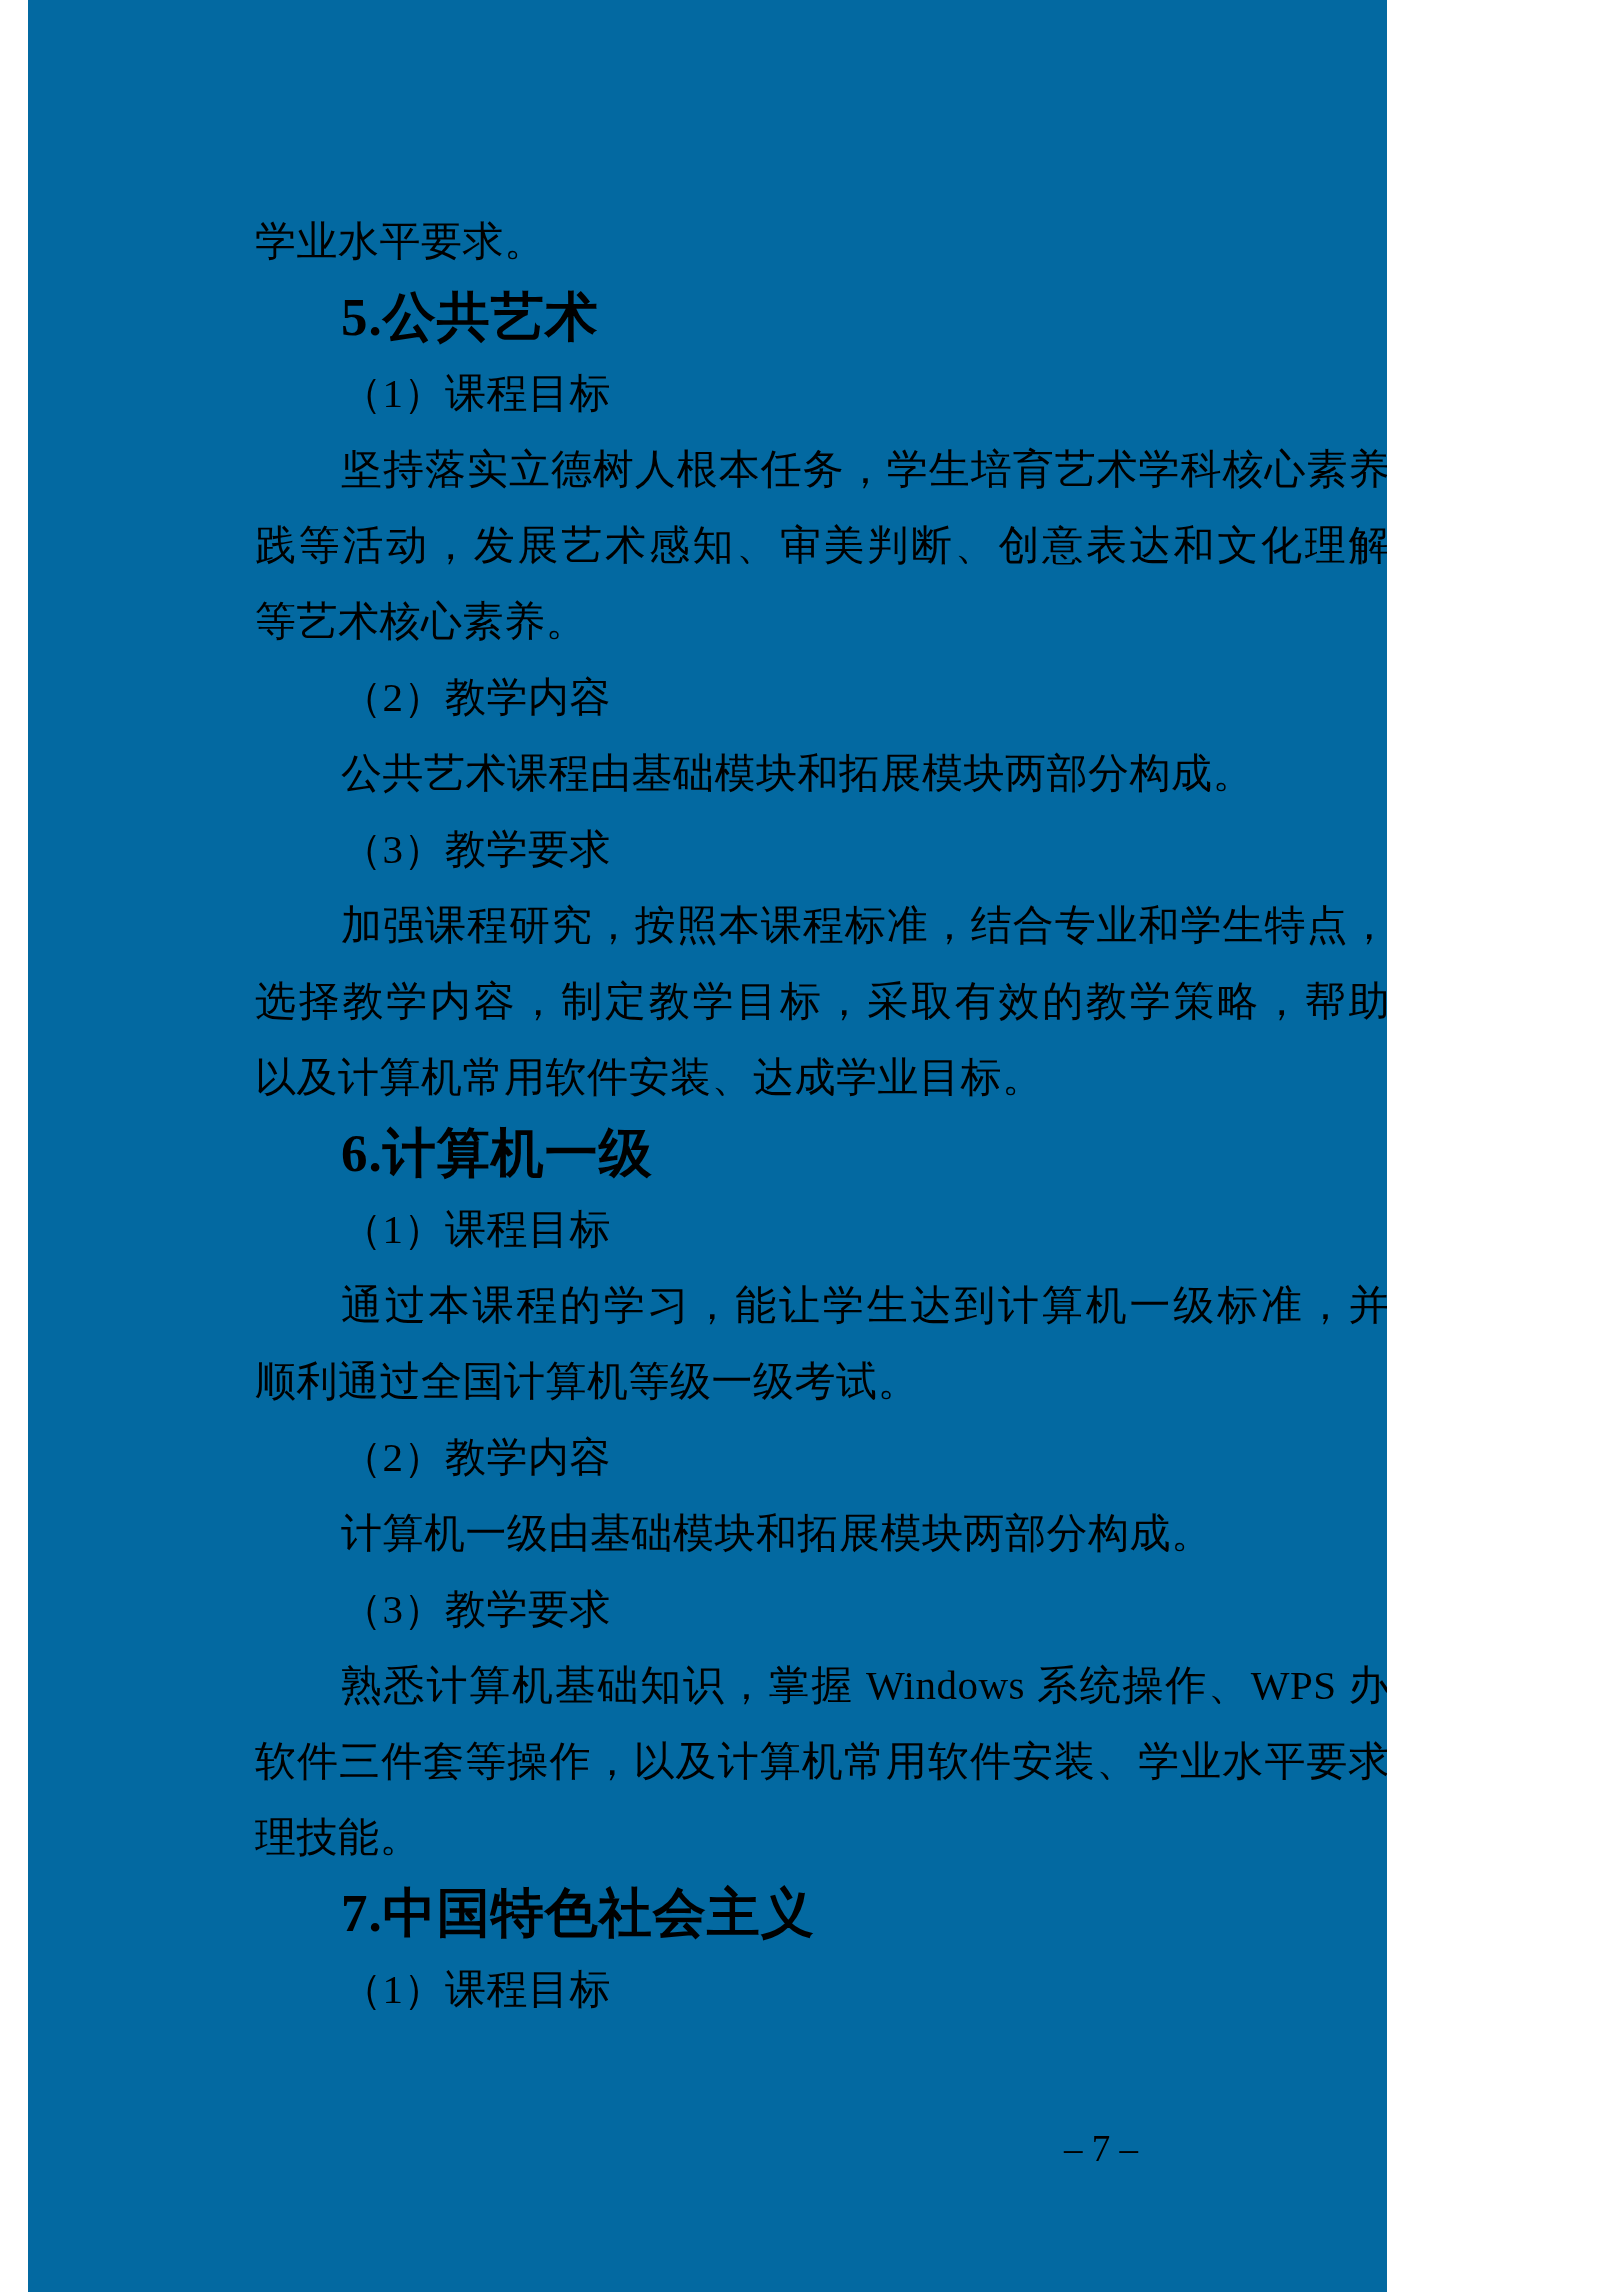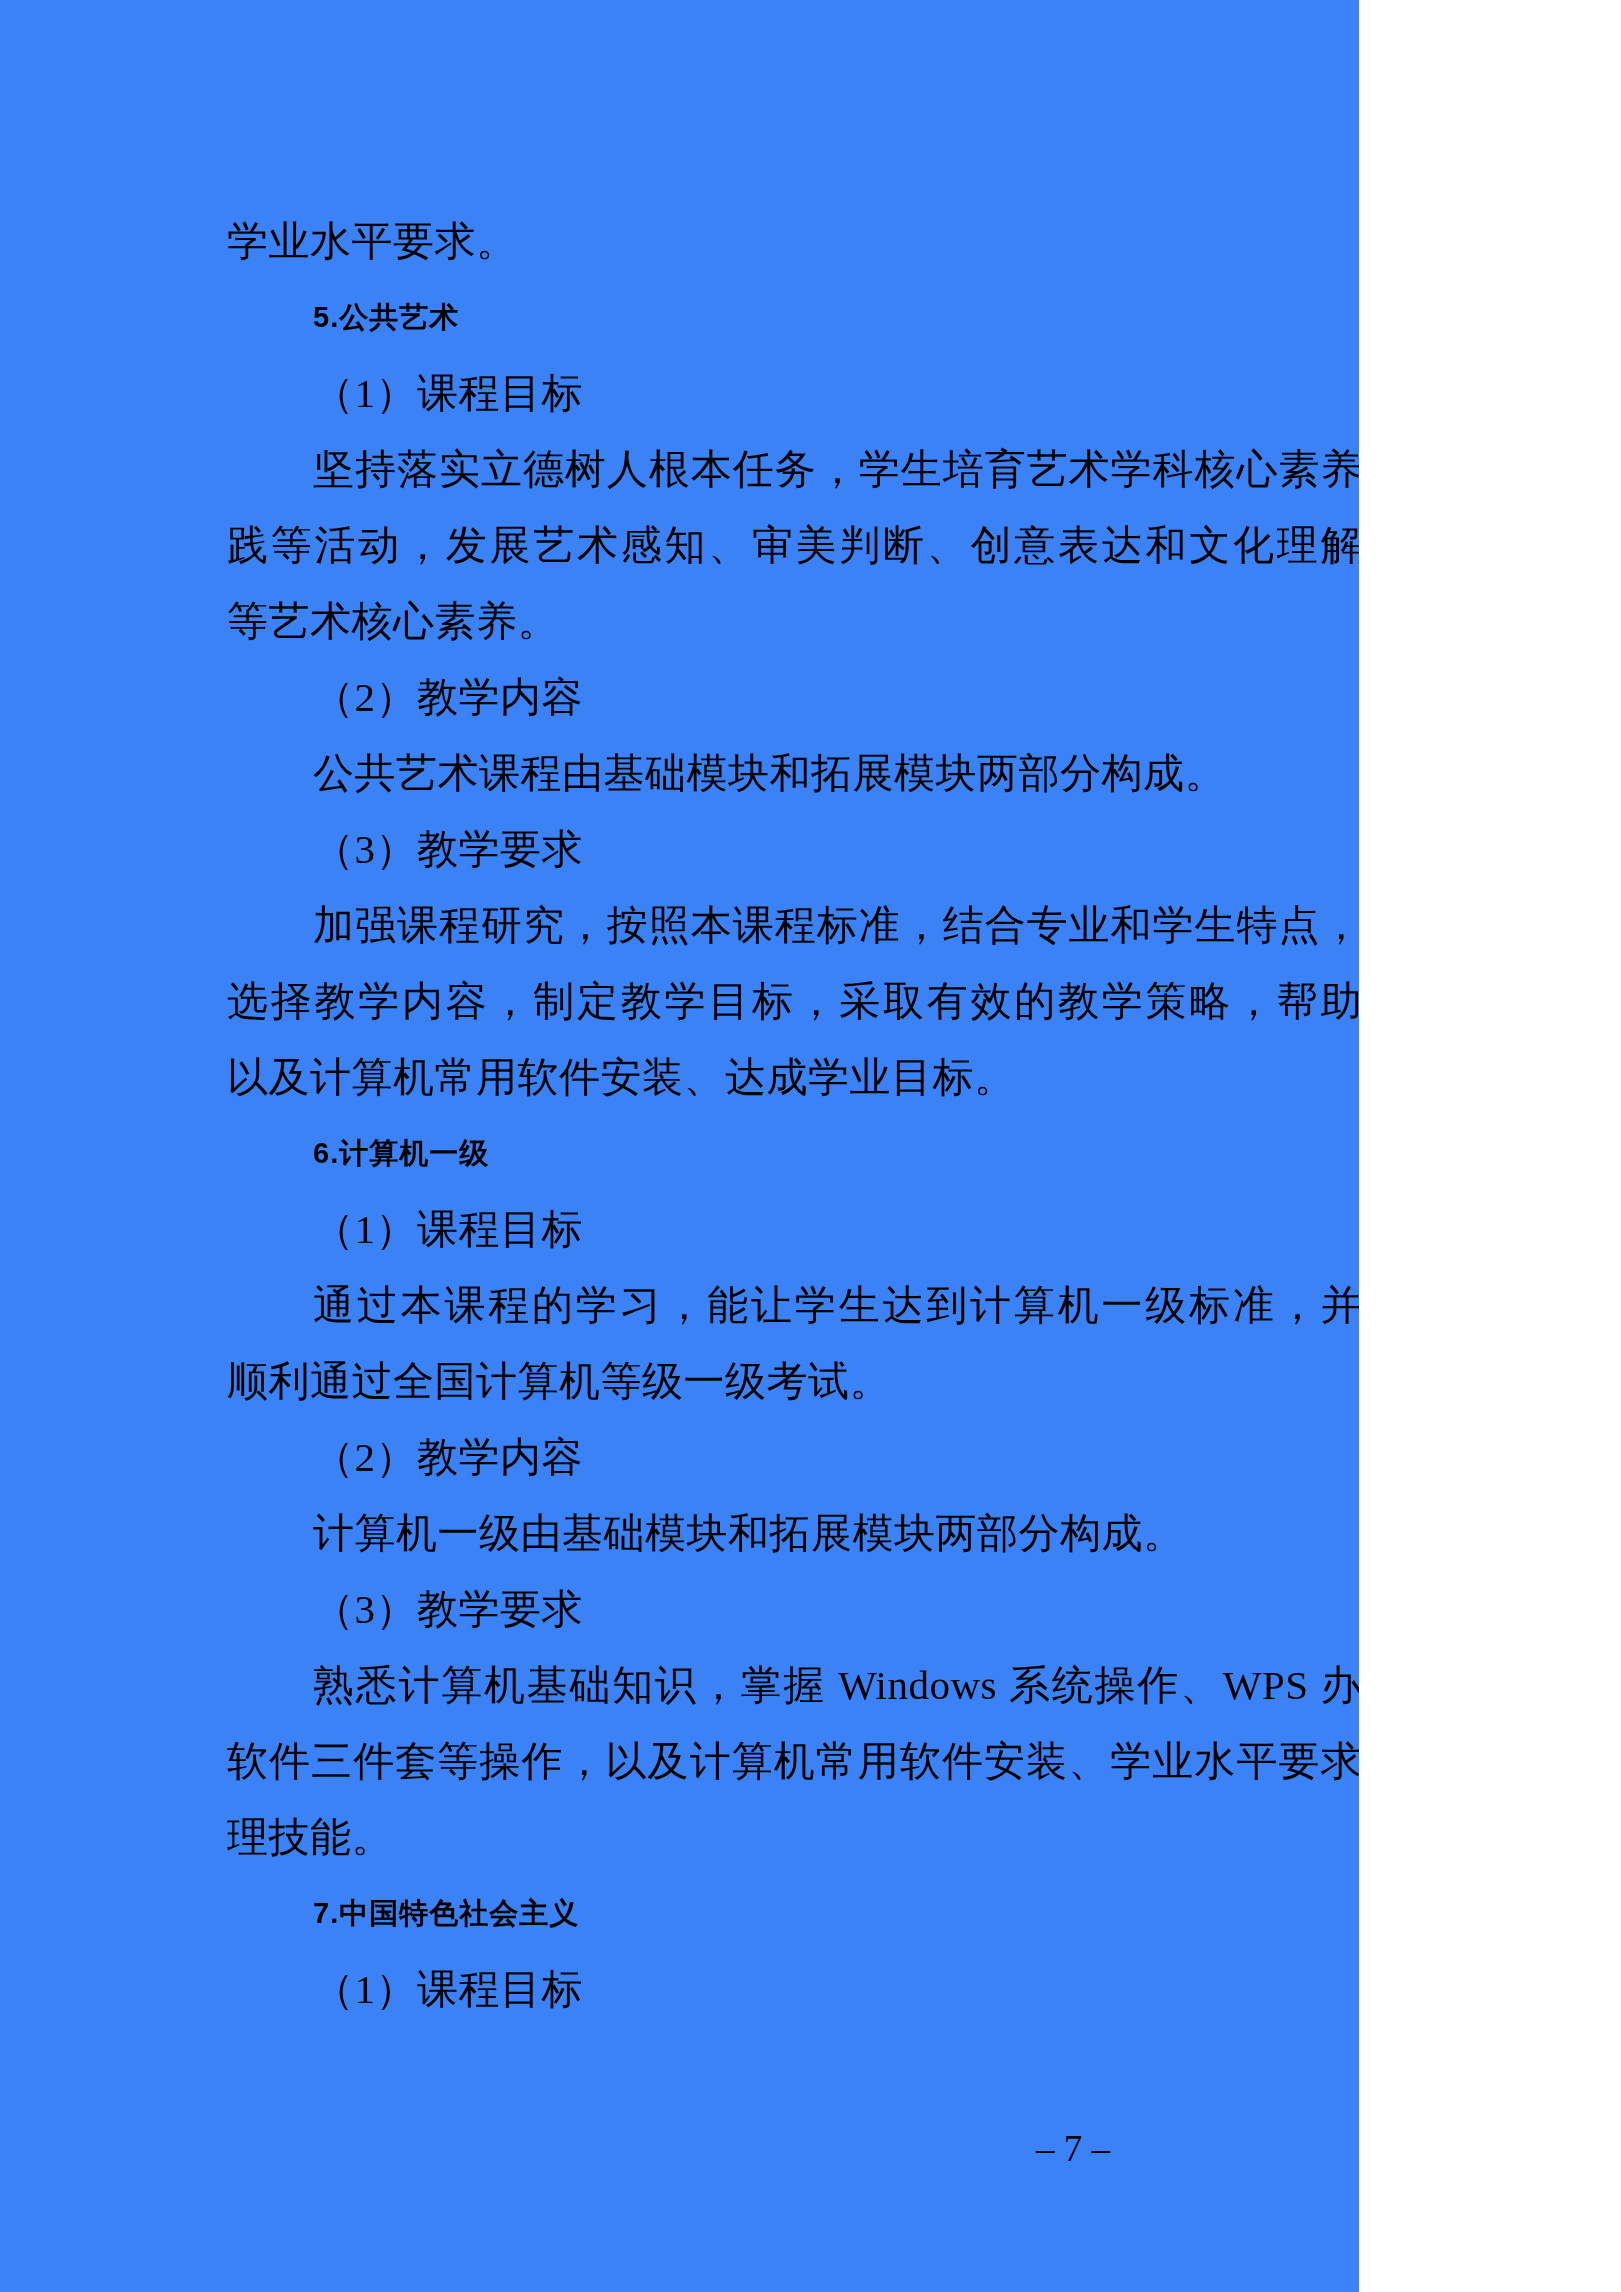--- a/index.html
+++ b/index.html
@@ -4,24 +4,25 @@
 <style>
   html, body {
     margin: 0;
     padding: 0;
     background: #ffffff;
   }
   .page {
     position: relative;
     width: 1359px;
     height: 2293px;
-    background: #3b82f6;
+    background: #0369a1;
     color: #000000;
     font-family: "Liberation Serif", "DejaVu Serif", serif;
     overflow: hidden;
+    margin-left: 28px;
   }
   .content {
     position: absolute;
     left: 227px;
     top: 203px;
     width: 1135px;
   }
   .line {
     height: 76px;
     line-height: 76px;
@@ -38,23 +39,23 @@
     display: inline-block;
     width: 100%;
     height: 0;
   }
   
   .indent {
     padding-left: 86px;
     box-sizing: border-box;
   }
   .heading {
-    font-family: Liberation Sans, sans-serif;
+    font-family: Liberation Serif, serif;
     font-weight: bold;
-    font-size: 29px;
+    font-size: 53px;
     letter-spacing: 1px;
   }
   .footer {
     position: absolute;
     top: 2127px;
     right: 249px;
     font-size: 37px;
     line-height: 43px;
     font-family: "Liberation Serif", "DejaVu Serif", serif;
   }

